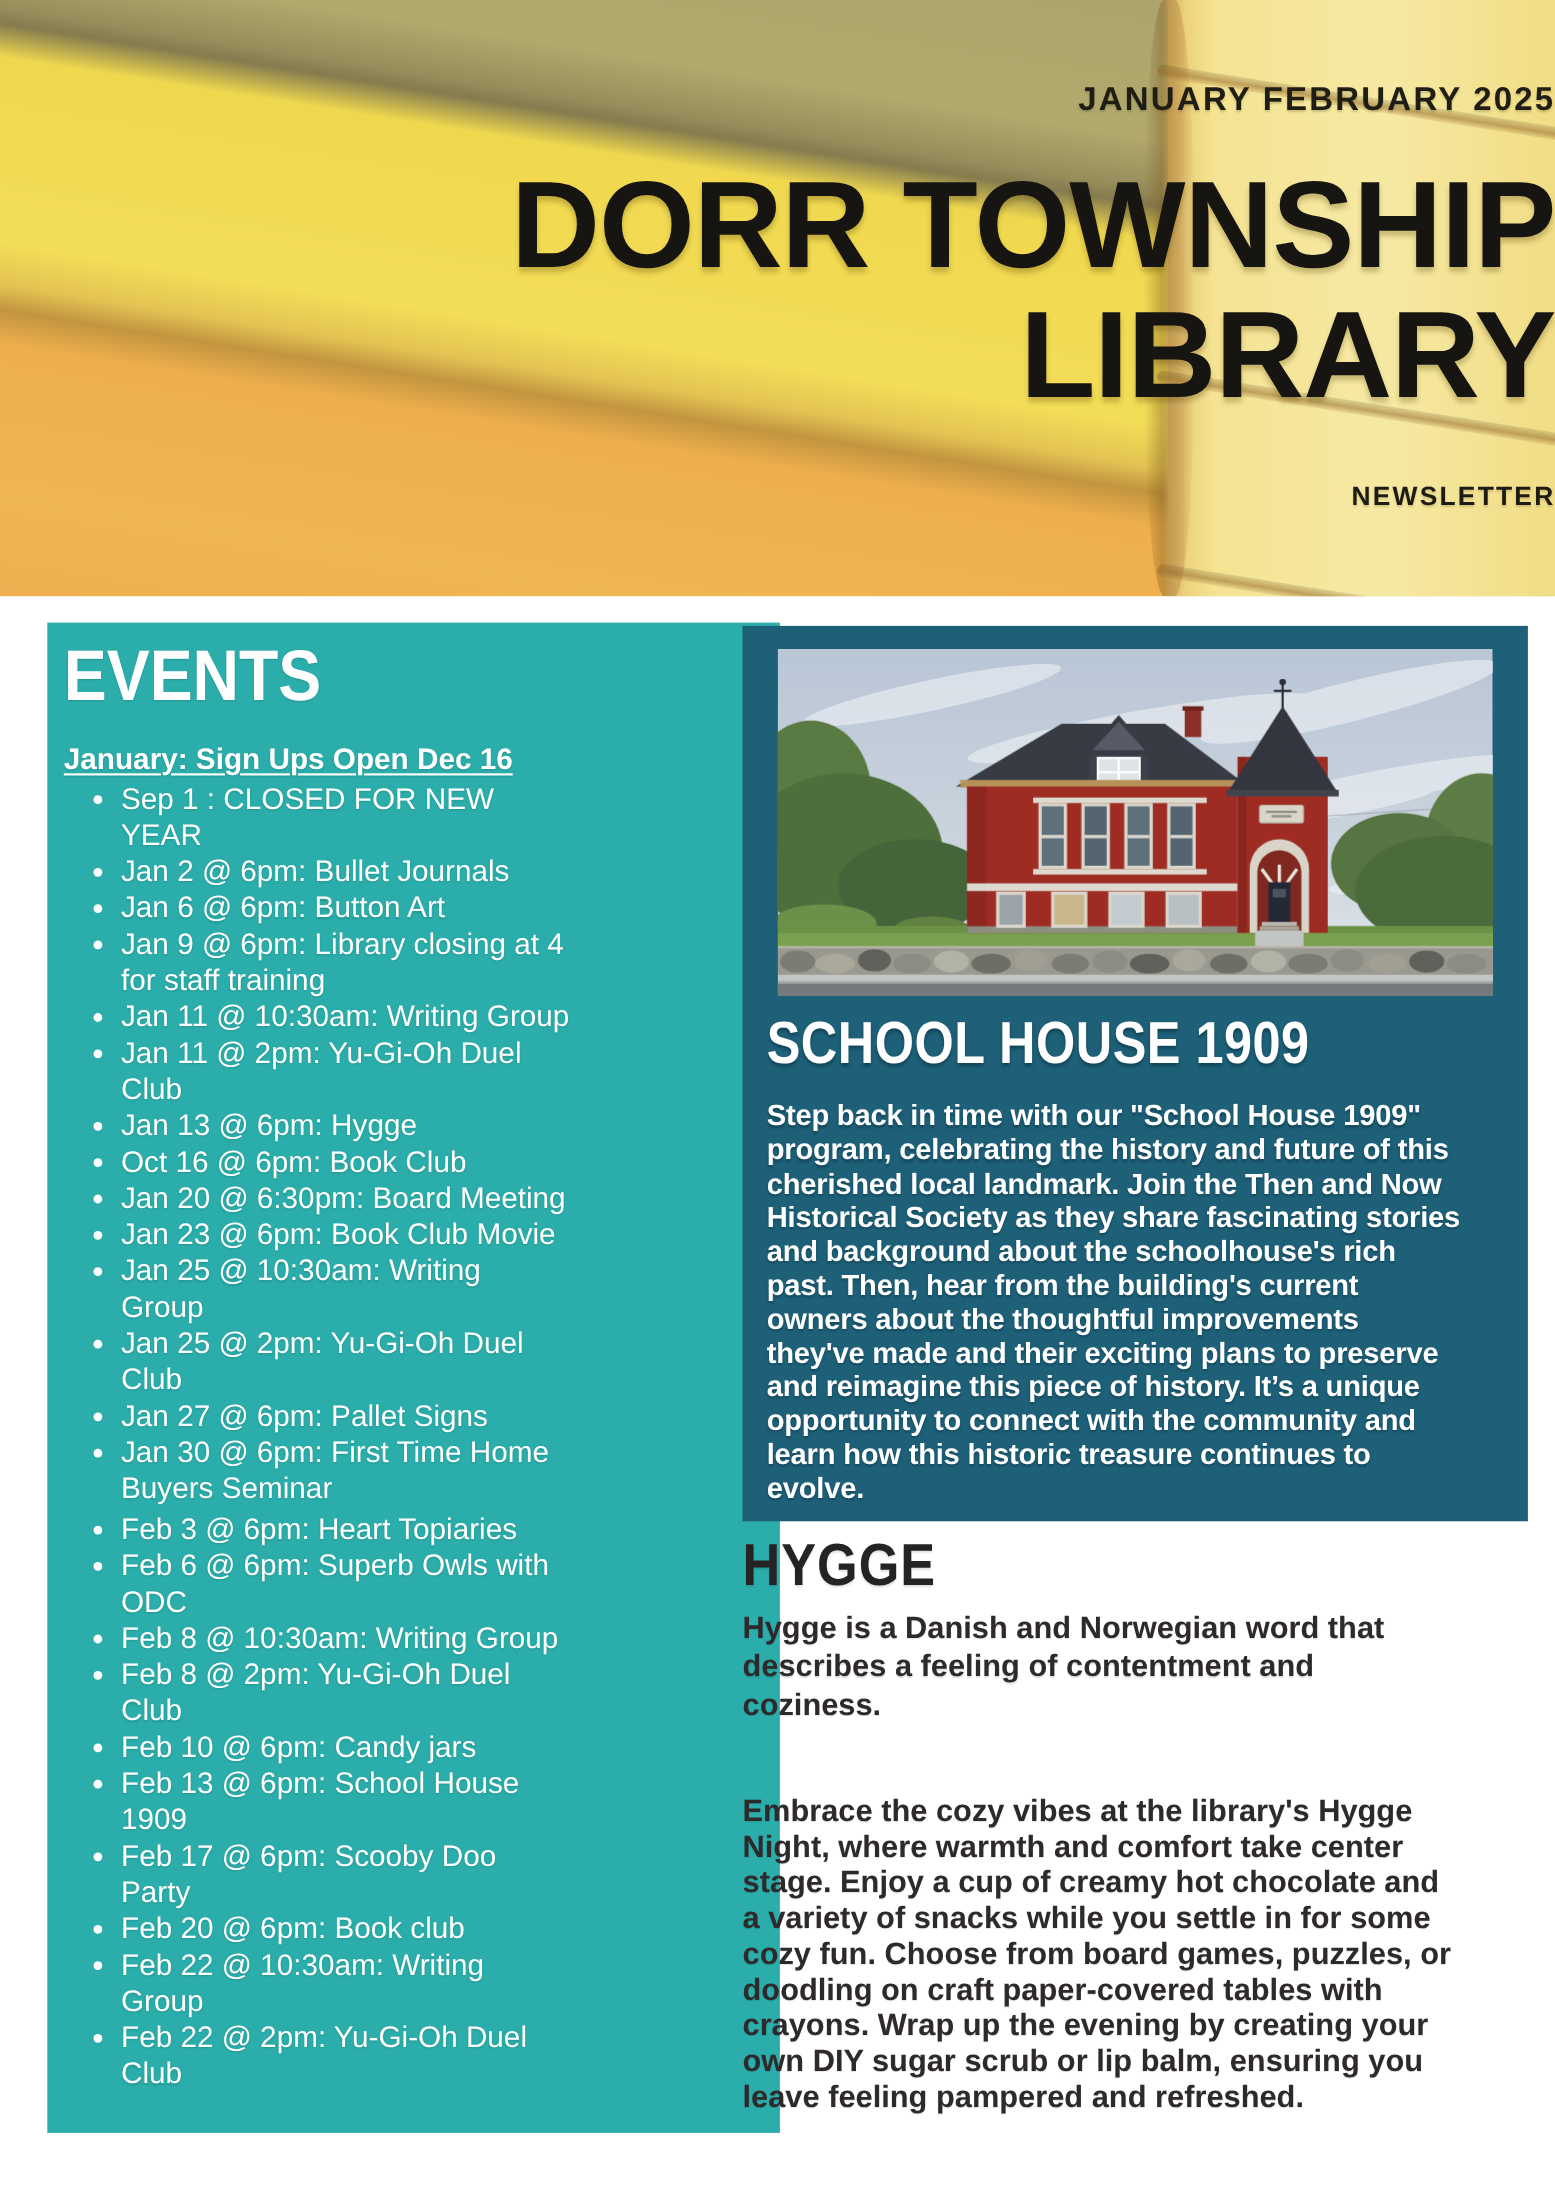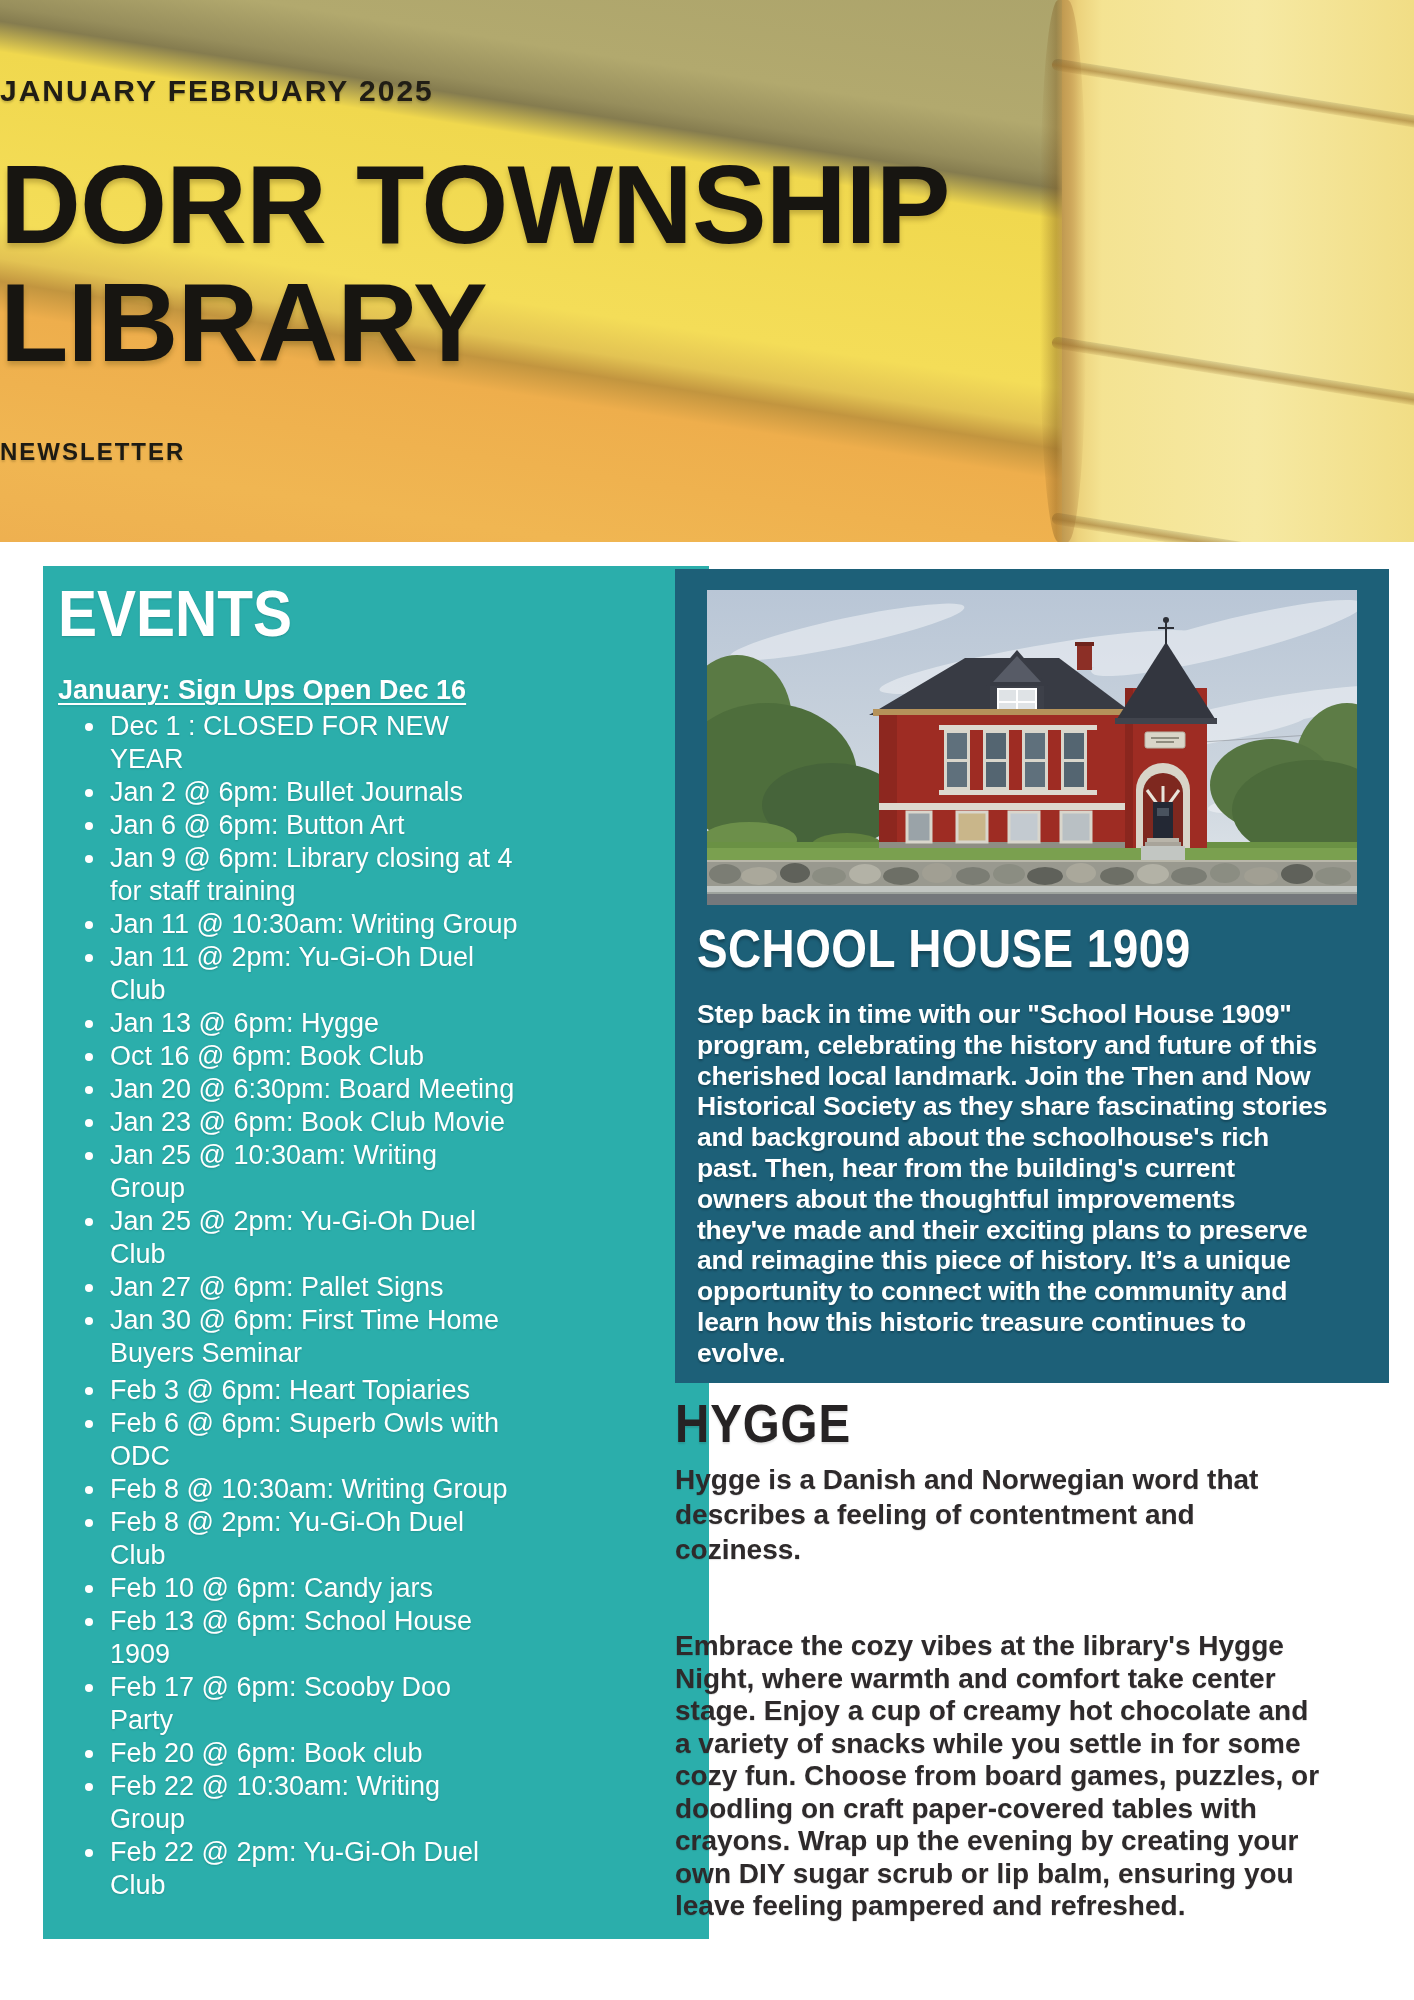--- a/index.html
+++ b/index.html
@@ -25,21 +25,21 @@
     border-radius:40%;
   }
   .page-seam{
     position:absolute;height:12px;width:480px;
     background:linear-gradient(180deg,rgba(0,0,0,.10),rgba(146,104,40,.55) 55%,rgba(146,104,40,.12));
     transform:rotate(9deg);transform-origin:left center;border-radius:6px;
   }
   .seam-1{left:1052px;top:58px;}
   .seam-2{left:1052px;top:336px;}
   .seam-3{left:1052px;top:512px;}
-  .header-text{position:absolute;left:0;top:0;width:1414px;height:542px;text-align:left;padding-left:10px;box-sizing:border-box;}
+  .header-text{position:absolute;left:0;top:0;width:1414px;height:542px;text-align:right;padding-left:10px;box-sizing:border-box;}
   .kicker{
     position:absolute;left:0;right:0;top:74px;
     font-size:30px;font-weight:bold;letter-spacing:2px;color:#201d15;
     text-shadow:0 2px 2px rgba(80,70,20,.25);
   }
   .big-title{
     position:absolute;left:0;right:0;top:146px;
     font-size:112px;line-height:118px;font-weight:bold;letter-spacing:-1px;color:#171511;
     text-shadow:0 4px 5px rgba(90,70,10,.30);
   }
@@ -126,21 +126,21 @@
       </div>
       <div class="newsletter">NEWSLETTER</div>
     </div>
   </div>
 
   <div class="events-panel">
     <div class="events-heading">EVENTS</div>
 
     <div class="month-header jan-header">January: Sign Ups Open Dec 16</div>
     <ul class="event-list">
-        <li>Dec 1 : CLOSED FOR NEW YEAR</li>
+        <li>Sep 1 : CLOSED FOR NEW YEAR</li>
         <li>Jan 2 @ 6pm: Bullet Journals</li>
         <li>Jan 6 @ 6pm: Button Art</li>
         <li>Jan 9 @ 6pm: Library closing at 4 for staff training</li>
         <li>Jan 11 @ 10:30am: Writing Group</li>
         <li>Jan 11 @ 2pm: Yu-Gi-Oh Duel Club</li>
         <li>Jan 13 @ 6pm: Hygge</li>
         <li>Oct 16 @ 6pm: Book Club</li>
         <li>Jan 20 @ 6:30pm: Board Meeting</li>
         <li>Jan 23 @ 6pm: Book Club Movie</li>
         <li>Jan 25 @ 10:30am: Writing Group</li>

